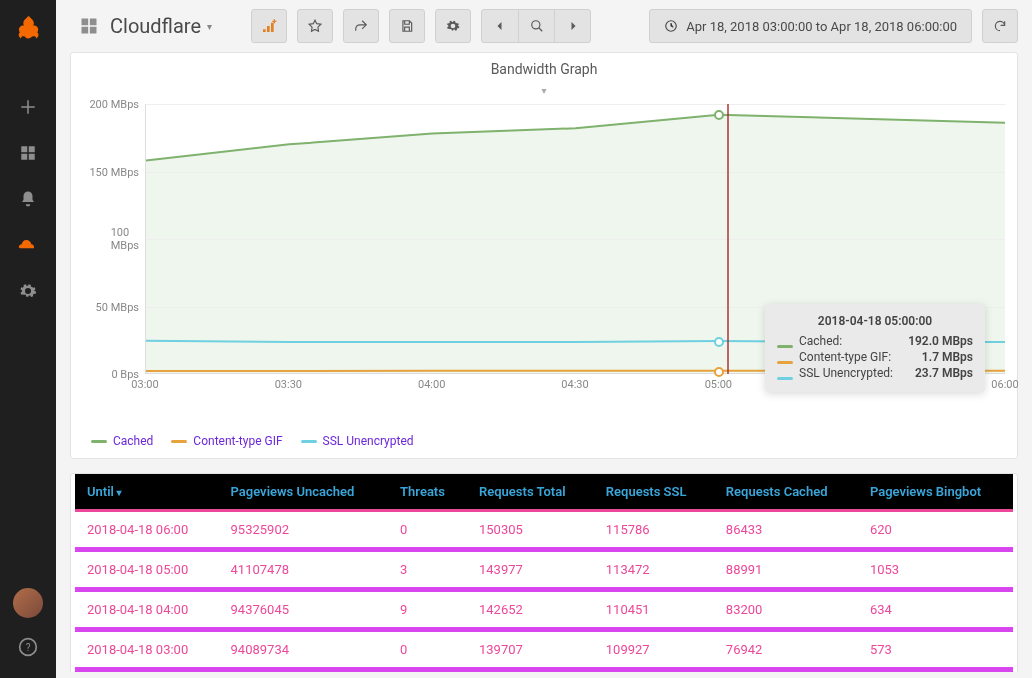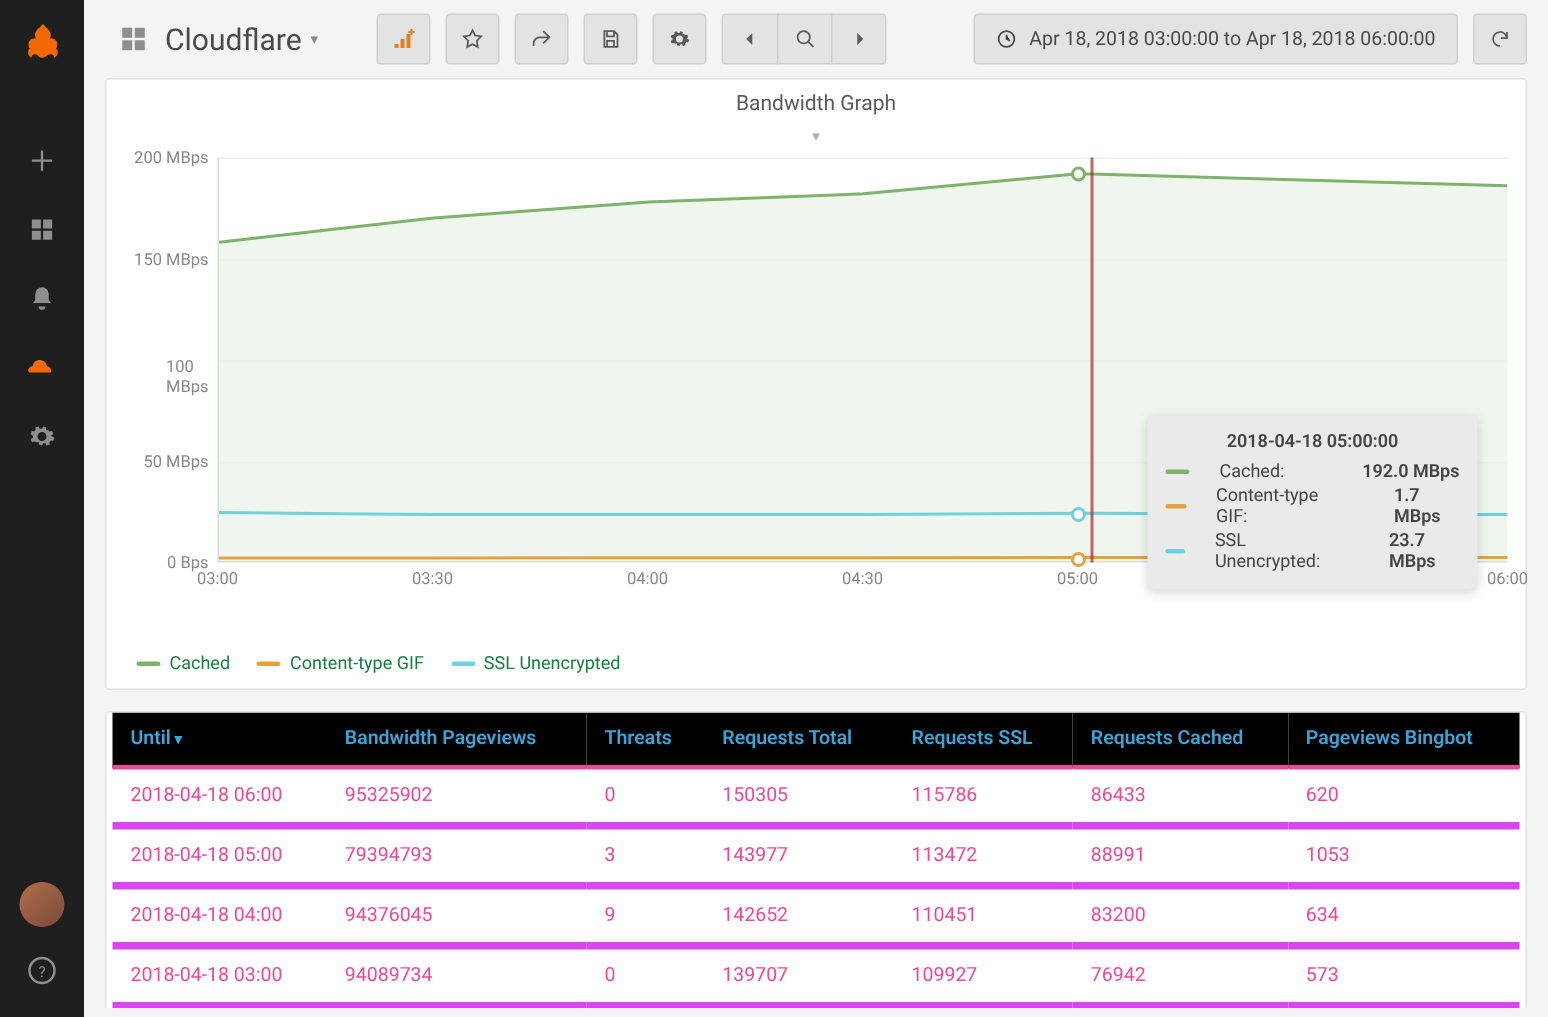--- a/index.html
+++ b/index.html
@@ -30,26 +30,26 @@
   .chart-area { position:relative; height:300px; margin:0 12px 30px 12px; }
   .y-axis { position:absolute; left:0; top:0; width:62px; height:270px; }
   .y-tick { position:absolute; right:6px; transform:translateY(-50%); font-size:11px; color:#888; }
   .plot { position:absolute; left:62px; right:0; top:0; height:270px; border-left:1px solid #ddd; border-bottom:1px solid #ddd; }
   .grid-h { position:absolute; left:0; right:0; border-top:1px solid #eee; }
   .x-axis { position:absolute; left:62px; right:0; top:274px; height:18px; }
   .x-tick { position:absolute; font-size:11px; color:#888; transform:translateX(-50%); }
   .hover-line { position:absolute; top:0; height:270px; width:2px; background:#a52a2a; opacity:0.7; }
   .hover-marker { position:absolute; width:10px; height:10px; border-radius:50%; background:#fff; border:2px solid; transform:translate(-50%,-50%); }
   svg.series { position:absolute; left:0; top:0; width:100%; height:100%; }
-  .legend { display:flex; gap:18px; padding:0 0 10px 20px; font-size:12px; color:#15803d; }
+  .legend { display:flex; gap:18px; padding:0 0 10px 20px; font-size:12px; color:#6d28d9; }
   .legend-item { display:flex; align-items:center; gap:6px; }
   .swatch { width:16px; height:3px; border-radius:2px; }
   .tooltip { position:absolute; right:20px; bottom:12px; width:220px; background:#eaeaea; border-radius:4px; padding:10px 12px; box-shadow:0 2px 8px rgba(0,0,0,0.15); font-size:12px; color:#444; }
   .tooltip .tt-time { text-align:center; font-weight:600; margin-bottom:6px; }
-  .tooltip-row { display:flex; align-items:center; gap:20px; margin:2px 0;}
+  .tooltip-row { display:flex; align-items:flex-end; gap:6px; margin:2px 0;}
   .tooltip-row .spacer2 { flex:1; }
   .tooltip-row .val { font-weight:600; }
   .table-wrap { padding:0 4px 8px 4px; overflow-x:auto; }
   table { width:100%; border-collapse:collapse; font-size:13px; }
   th { text-align:left; color:#3aa5d9; font-weight:600; padding:10px 12px; border-bottom:3px solid #ec4899; background:#000000; cursor:pointer; white-space:nowrap;}
   th.sorted::after { content:" \25BE"; font-size:10px; color:#3aa5d9;}
   td { padding:10px 12px; border-bottom:5px solid #d946ef; color:#ec4899; white-space:nowrap;}
 </style>
 </head>
 <body>
@@ -172,21 +172,21 @@
 
     <div class="panel">
       <div class="panel-title">
         <span>Bandwidth Graph</span>
         <span class="caret">▾</span>
       </div>
       <div class="chart-area">
         <div class="y-axis" id="y-axis">
             <div class="y-tick" style="top: 270px;">0 Bps</div>
             <div class="y-tick" style="top: 202.5px;">50 MBps</div>
-            <div class="y-tick" style="top: 146px; margin-left: 40px;">100 MBps</div>
+            <div class="y-tick" style="top: 135px; margin-left: 40px;">100 MBps</div>
             <div class="y-tick" style="top: 67.5px;">150 MBps</div>
             <div class="y-tick" style="top: 0px;">200 MBps</div>
           </div>
         <div class="plot" id="plot">
           <svg class="series" id="series-svg" viewBox="0 0 1000 270" preserveAspectRatio="none">
               <path d="M 0 56.69999999999999 L 166.66666666666666 40.5 L 333.3333333333333 29.69999999999999 L 500 24.299999999999983 L 666.6666666666666 10.800000000000011 L 833.3333333333334 14.850000000000023 L 1000 18.899999999999977 L 1000 270 L 0 270 Z" fill="#7eb26d" opacity="0.12"></path>
               <path d="M 0 56.69999999999999 L 166.66666666666666 40.5 L 333.3333333333333 29.69999999999999 L 500 24.299999999999983 L 666.6666666666666 10.800000000000011 L 833.3333333333334 14.850000000000023 L 1000 18.899999999999977" fill="none" stroke="#7eb26d" stroke-width="2" vector-effect="non-scaling-stroke"></path>
               <path d="M 0 267.975 L 166.66666666666666 267.975 L 333.3333333333333 267.84 L 500 267.84 L 666.6666666666666 267.705 L 833.3333333333334 267.705 L 1000 267.705" fill="none" stroke="#e5a23d" stroke-width="2" vector-effect="non-scaling-stroke"></path>
               <path d="M 0 237.6 L 166.66666666666666 238.95 L 333.3333333333333 238.95 L 500 238.95 L 666.6666666666666 238.005 L 833.3333333333334 238.95 L 1000 238.95" fill="none" stroke="#6ed0e0" stroke-width="2" vector-effect="non-scaling-stroke"></path>
             </svg>
@@ -247,41 +247,41 @@
           </div>
         </div>
     </div>
 
     <div class="panel">
       <div class="table-wrap">
         <table>
           <thead>
               <tr id="thead-row">
                 <th class="sorted">Until</th>
-                <th>Bandwidth Pageviews</th>
+                <th>Pageviews Uncached</th>
                 <th>Threats</th>
                 <th>Requests Total</th>
                 <th>Requests SSL</th>
                 <th>Requests Cached</th>
                 <th>Pageviews Bingbot</th>
               </tr>
             </thead>
           <tbody id="tbody">
               <tr>
                 <td>2018-04-18 06:00</td>
                 <td>95325902</td>
                 <td>0</td>
                 <td>150305</td>
                 <td>115786</td>
                 <td>86433</td>
                 <td>620</td>
               </tr>
               <tr>
                 <td>2018-04-18 05:00</td>
-                <td>79394793</td>
+                <td>41107478</td>
                 <td>3</td>
                 <td>143977</td>
                 <td>113472</td>
                 <td>88991</td>
                 <td>1053</td>
               </tr>
               <tr>
                 <td>2018-04-18 04:00</td>
                 <td>94376045</td>
                 <td>9</td>

